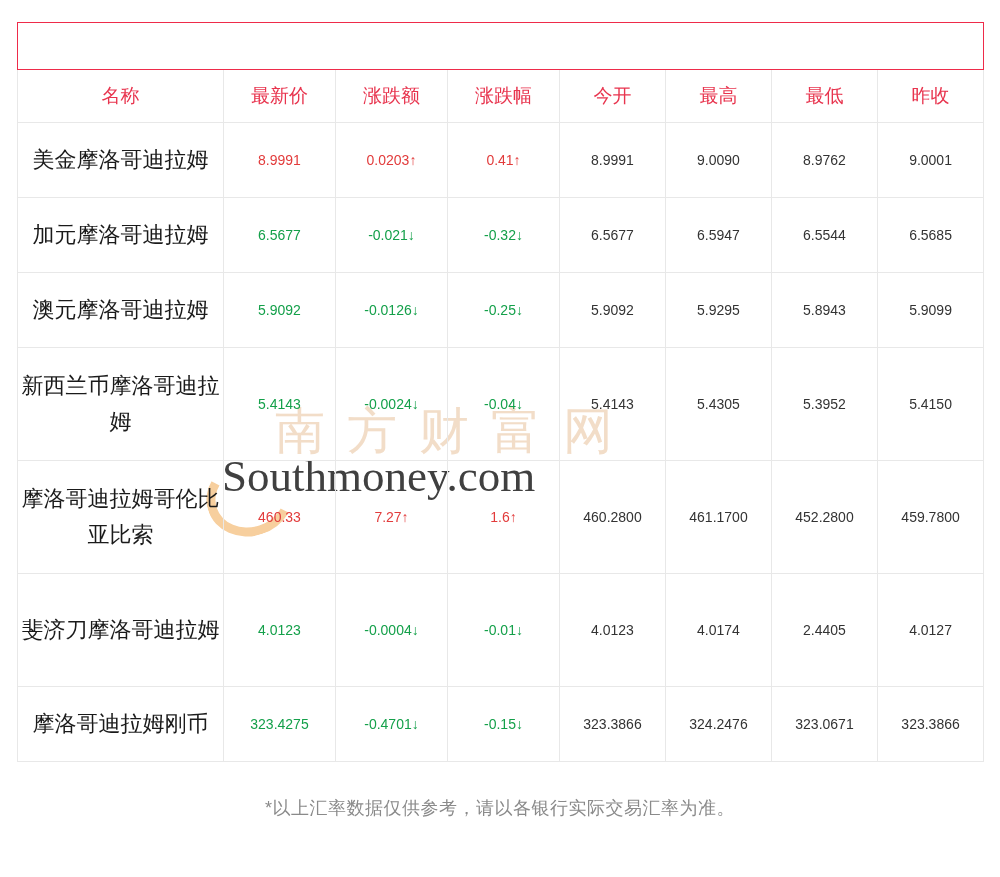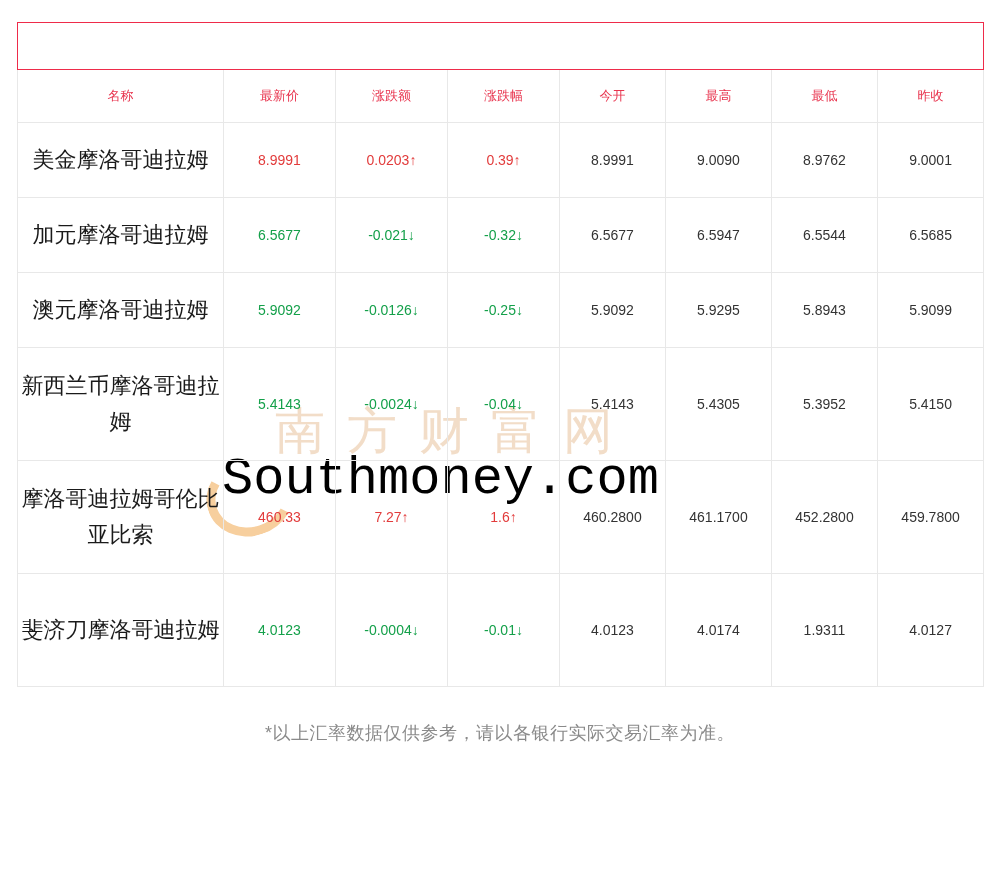--- a/index.html
+++ b/index.html
@@ -46,21 +46,21 @@
     color: #ffffff;
     font-size: 19px;
     height: 46px;
     line-height: 46px;
     border: 1px solid #ee2b4a !important;
     letter-spacing: 0.5px;
   }
   .head-cell {
     background: #fdf0f1;
     color: #e8344e;
-    font-size: 13px;
+    font-size: 19px;
     height: 52px;
     font-weight: normal;
   }
   .name-cell {
     font-size: 22px;
     color: #222222;
     line-height: 36px;
     padding: 8px 6px;
     color: #1a1a1a;
   }
@@ -90,23 +90,23 @@
     font-size: 50px;
     letter-spacing: 22px;
     color: #f2ddc8;
     font-family: "Liberation Serif", serif;
     white-space: nowrap;
   }
   .wm-en {
     position: absolute;
     left: 22px;
     top: 56px;
-    font-size: 52px;
-    color: #000000;
-    font-family: Liberation Mono, monospace;
+    font-size: 45px;
+    color: #404040;
+    font-family: Liberation Serif, serif;
     white-space: nowrap;
   }
   .wm-swoosh {
     position: absolute;
     left: 6px;
     top: 64px;
     width: 70px;
     height: 60px;
     border: 9px solid #f7cf9e;
     border-right-color: transparent;
@@ -159,21 +159,21 @@
           <th class="head-cell">最高</th>
           <th class="head-cell">最低</th>
           <th class="head-cell">昨收</th>
         </tr>
       </thead>
       <tbody>
         <tr class="body-row">
           <td class="name-cell">美金摩洛哥迪拉姆</td>
           <td class="val up">8.9991</td>
           <td class="val up">0.0203↑</td>
-          <td class="val up">0.39↑</td>
+          <td class="val up">0.41↑</td>
           <td class="val plain">8.9991</td>
           <td class="val plain">9.0090</td>
           <td class="val plain">8.9762</td>
           <td class="val plain">9.0001</td>
         </tr>
         <tr class="body-row">
           <td class="name-cell">加元摩洛哥迪拉姆</td>
           <td class="val down">6.5677</td>
           <td class="val down">-0.021↓</td>
           <td class="val down">-0.32↓</td>
@@ -212,21 +212,31 @@
           <td class="val plain">452.2800</td>
           <td class="val plain">459.7800</td>
         </tr>
         <tr class="tall-row">
           <td class="name-cell">斐济刀摩洛哥迪拉姆</td>
           <td class="val down">4.0123</td>
           <td class="val down">-0.0004↓</td>
           <td class="val down">-0.01↓</td>
           <td class="val plain">4.0123</td>
           <td class="val plain">4.0174</td>
-          <td class="val plain">1.9311</td>
+          <td class="val plain">2.4405</td>
           <td class="val plain">4.0127</td>
+        </tr>
+        <tr class="body-row">
+          <td class="name-cell">摩洛哥迪拉姆刚币</td>
+          <td class="val down">323.4275</td>
+          <td class="val down">-0.4701↓</td>
+          <td class="val down">-0.15↓</td>
+          <td class="val plain">323.3866</td>
+          <td class="val plain">324.2476</td>
+          <td class="val plain">323.0671</td>
+          <td class="val plain">323.3866</td>
         </tr>
       </tbody>
     </table>
 
     <div class="footnote">*以上汇率数据仅供参考，请以各银行实际交易汇率为准。</div>
   </div>
 </div>
 
 </body></html>

